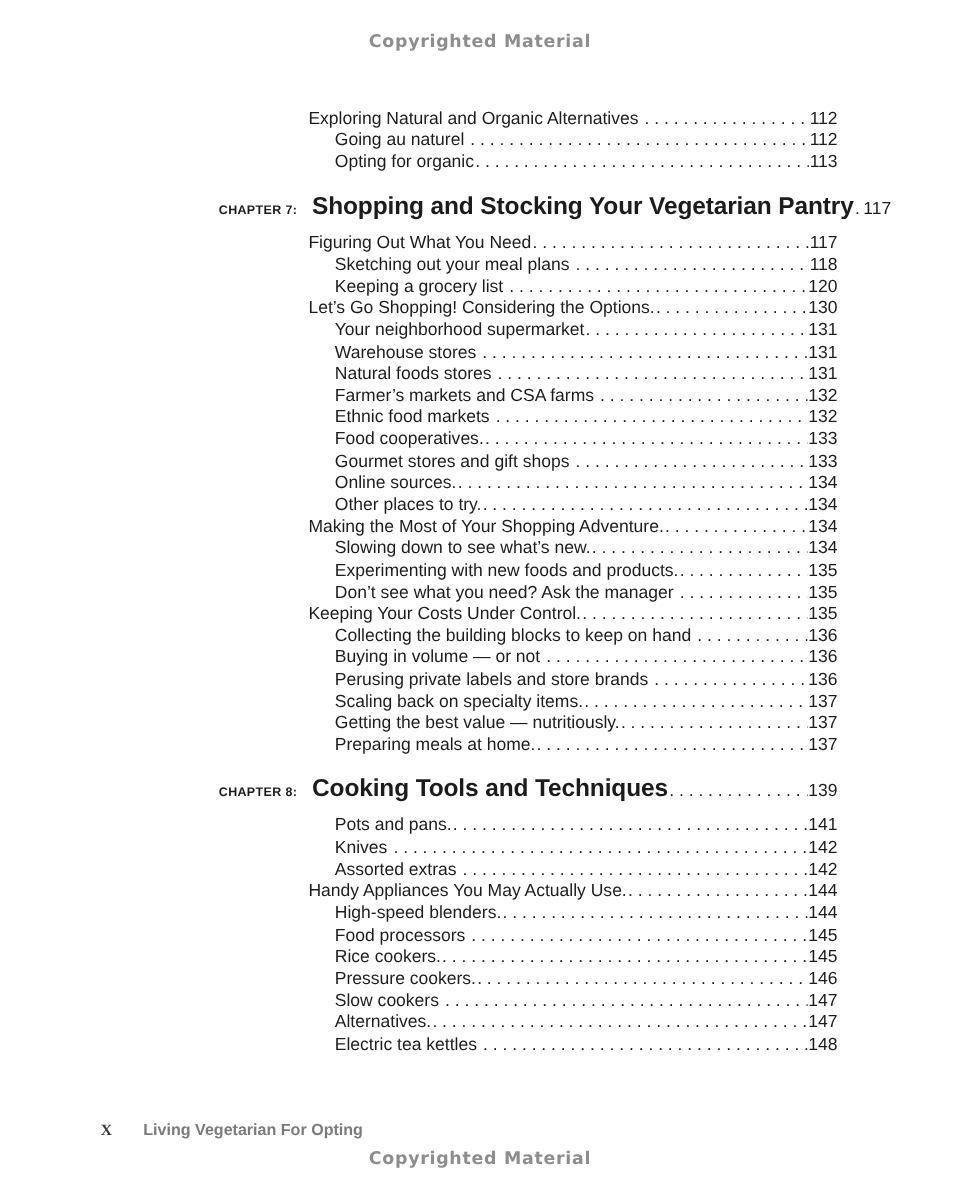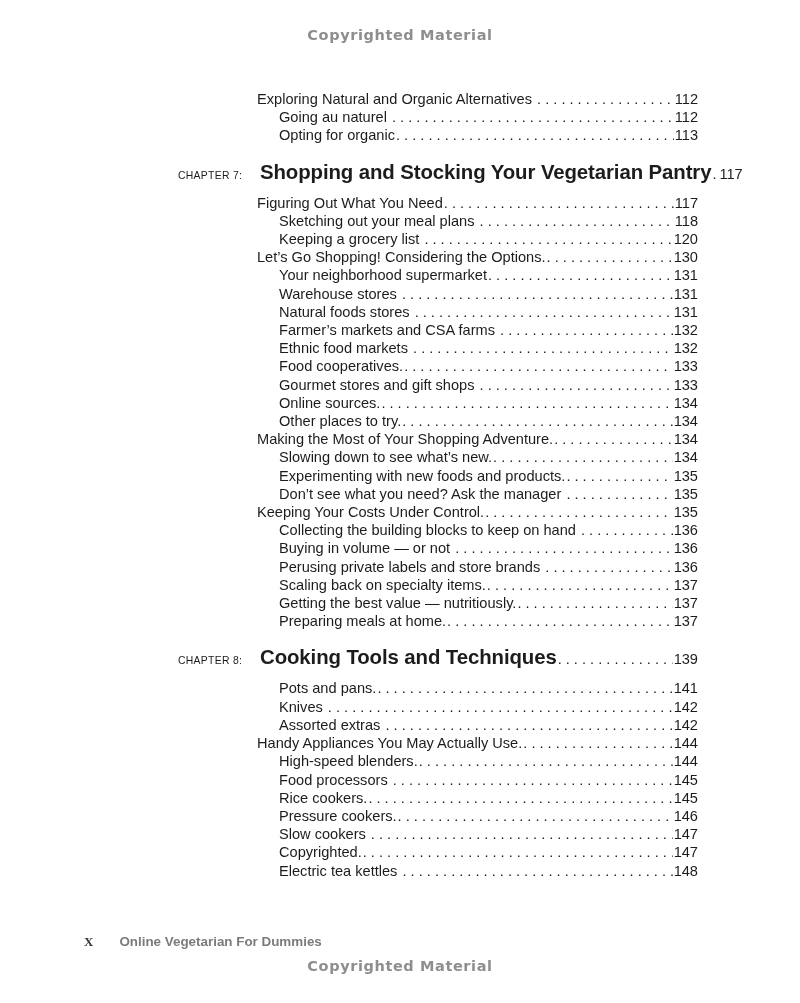--- a/index.html
+++ b/index.html
@@ -90,24 +90,24 @@
     font-size: 14.6px;
     line-height: 30px;
     padding-left: 0;
     margin-top: 12px;
     margin-bottom: 3px;
     align-items: baseline;
   }
   .chapter .chap-tag {
     flex: 0 0 auto;
     width: 74px;
-    text-align: left;
+    text-align: center;
     padding-right: 8px;
     font-size: 10.4px;
-    font-weight: normal;
+    font-weight: bold;
     letter-spacing: 0.3px;
     color: #1c1c1c;
     white-space: pre;
   }
   .chapter .label {
     font-size: 20.4px;
     font-weight: bold;
     letter-spacing: -0.1px;
   }
   .chapter .pageno {
@@ -331,29 +331,29 @@
       <span class="label">Pressure cookers.</span>
       <span class="leader"></span>
       <span class="pageno">146</span>
     </div>
     <div class="row lvl2">
       <span class="label">Slow cookers </span>
       <span class="leader"></span>
       <span class="pageno">147</span>
     </div>
     <div class="row lvl2">
-      <span class="label">Copyrighted.</span>
+      <span class="label">Alternatives.</span>
       <span class="leader"></span>
       <span class="pageno">147</span>
     </div>
     <div class="row lvl2">
       <span class="label">Electric tea kettles </span>
       <span class="leader"></span>
       <span class="pageno">148</span>
     </div>
   </div>
 
 <div class="footer">
   <span class="folio">X</span>
-  <span class="booktitle">Online Vegetarian For Dummies</span>
+  <span class="booktitle">Living Vegetarian For Opting</span>
 </div>
 
 <div class="watermark watermark-bottom">Copyrighted Material</div>
 
 </body></html>

